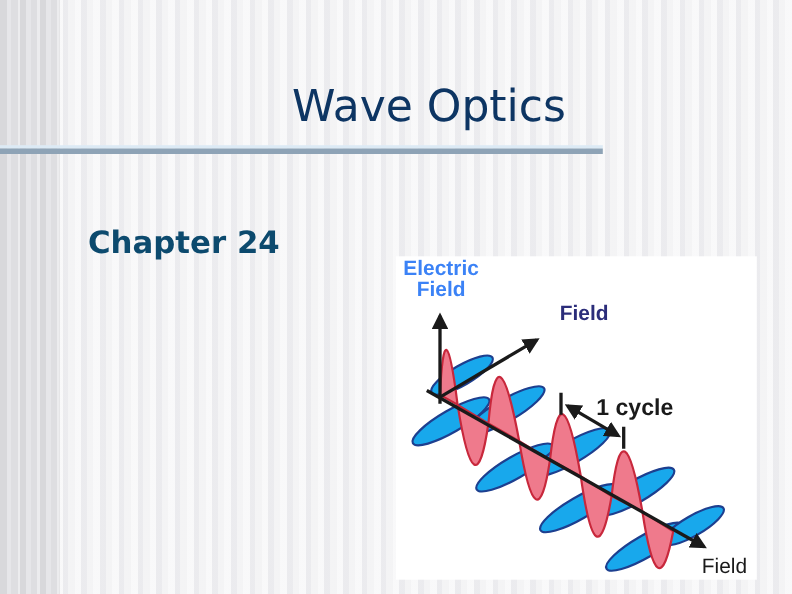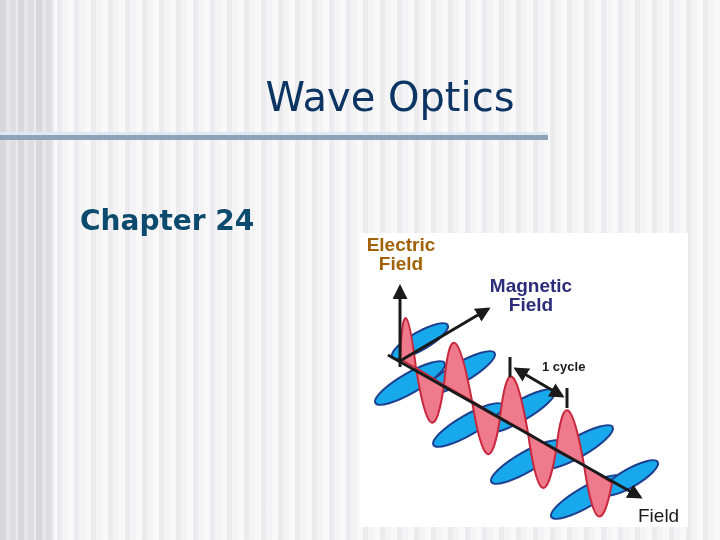--- a/index.html
+++ b/index.html
@@ -42,23 +42,23 @@
       position: absolute; left: 80px; top: 204px;
       font-size: 28px; font-weight: bold; color: #0c4a6e;
       font-family: "DejaVu Sans", sans-serif;
     }
     .figure {
       position: absolute; left: 360px; top: 233px; width: 328px; height: 294px;
       background: #ffffff;
     }
     .figure svg { position: absolute; left: 0; top: 0; }
     .lbl { position: absolute; font-family: "Liberation Sans", sans-serif; font-weight: bold; line-height: 1; }
-    .lbl-electric { left: 3px; top: 2px; color: #a16207; font-size: 19px; text-align: center; width: 76px; }
+    .lbl-electric { left: 3px; top: 2px; color: #3b82f6; font-size: 19px; text-align: center; width: 76px; }
     .lbl-magnetic { left: 118px; top: 43px; color: #2b2d7a; font-size: 19px; text-align: center; width: 106px; }
-    .lbl-cycle { left: 182px; top: 127px; color: #1a1a1a; font-size: 13px; }
+    .lbl-cycle { left: 182px; top: 127px; color: #1a1a1a; font-size: 21px; }
     .lbl-time { left: 278px; top: 273px; color: #1a1a1a; font-size: 19px; font-weight: normal; }
     .lbl-line { display: block; }
   </style>
 </head>
 <body>
 
 <div class="left-band"></div>
 
 <div class="title">Wave Optics</div>
 <div class="divider-glow"></div>
@@ -108,18 +108,17 @@
       <line x1="207" y1="155" x2="207" y2="175"></line>
       <line x1="156" y1="136" x2="202" y2="163" marker-start="url(#ah)" marker-end="url(#ah)"></line>
     </g>
   </svg>
 
   <div class="lbl lbl-electric">
     <span class="lbl-line">Electric</span>
     <span class="lbl-line">Field</span>
   </div>
   <div class="lbl lbl-magnetic">
-    <span class="lbl-line">Magnetic</span>
     <span class="lbl-line">Field</span>
   </div>
   <div class="lbl lbl-cycle">1 cycle</div>
   <div class="lbl lbl-time">Field</div>
 </div>
 
 </body></html>

